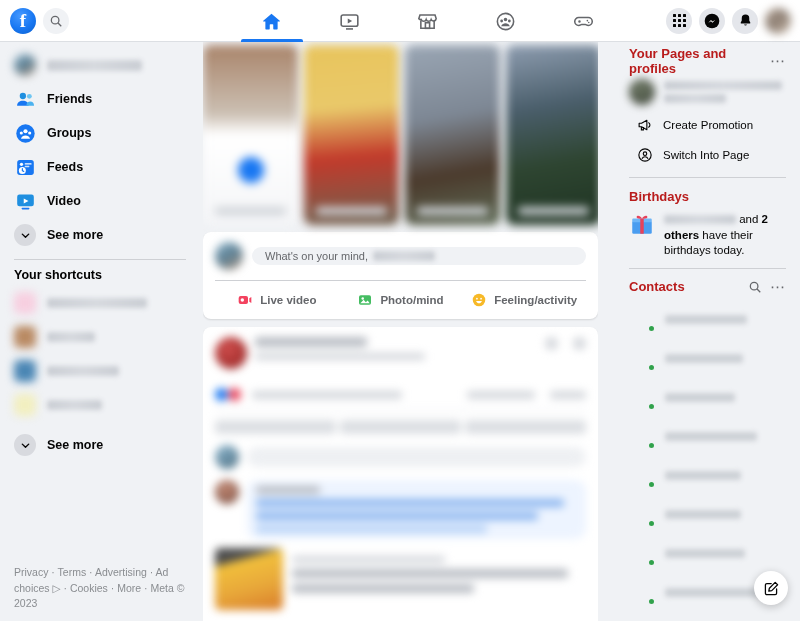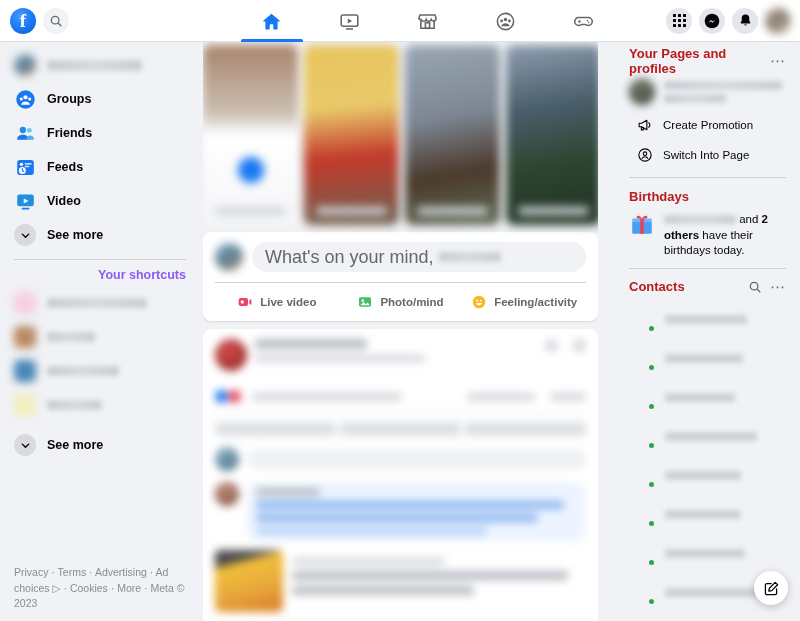--- a/index.html
+++ b/index.html
@@ -70,21 +70,21 @@
     display: flex; align-items: center; gap: 11px;
     height: 34px; padding: 0 6px; border-radius: 7px; cursor: pointer;
   }
   .side-label { font-size: 12.5px; font-weight: bold; color: #050505; }
   .side-ico { width: 22px; height: 22px; flex: none; display:flex; align-items:center; justify-content:center;}
   .ava-side { width: 22px; height: 22px; border-radius: 50%;
     background: linear-gradient(150deg,#8fb8d0,#5d7f92 50%,#b89c86); }
   .circ-gray { width: 22px; height: 22px; border-radius: 50%; background: #d8dadf;
     display: flex; align-items: center; justify-content: center; }
   .sb-divider { height: 1px; background: #ced0d4; margin: 7px 6px 8px 6px; }
-  .sb-heading { font-size: 12.5px; color: #8b5cf6; font-weight: bold; padding: 0 6px 4px 6px; text-align: right; }
+  .sb-heading { font-size: 12.5px; color: #000000; font-weight: bold; padding: 0 6px 4px 6px; }
   .shortcut-row { display:flex; align-items:center; gap:11px; height:34px; padding:0 6px;
     border-radius:7px; cursor:pointer; }
   .sc-thumb { width: 22px; height: 22px; border-radius: 5px; flex: none; }
   #footer-legal {
     position: absolute; bottom: 10px; left: 14px; width: 175px;
     font-size: 10.5px; line-height: 1.45; color: #8a8d91;
   }
 
   
   #feed { position: absolute; top: 42px; left: 203px; width: 395px; height: 579px; overflow: hidden; }
@@ -108,23 +108,23 @@
     position: absolute; bottom: 10px; left: 12px; right: 12px; height: 8px;
     background: #cfd3d8; border-radius: 3px;
   }
 
   
   #composer { margin-top: 7px; padding: 10px 12px 0 12px; }
   .comp-top { display: flex; align-items: center; gap: 9px; padding-bottom: 10px; }
   .comp-ava { width: 28px; height: 28px; border-radius: 50%; flex: none;
     background: linear-gradient(150deg,#8fb8d0,#5d7f92 50%,#b89c86); }
   .comp-input {
-    flex: 1; height: 30px; border-radius: 16px; background: #f0f2f5;
+    flex: 1; height: 18px; border-radius: 16px; background: #f0f2f5;
     display: flex; align-items: center; padding: 0 13px;
-    font-size: 18px; color: #65676b; cursor: pointer;
+    font-size: 11px; color: #65676b; cursor: pointer;
   }
   .comp-divider { height: 1px; background: #ced0d4; }
   .comp-actions { display: flex; height: 38px; }
   .comp-act { flex: 1; display: flex; align-items: center; justify-content: center;
     gap: 7px; font-size: 11.5px; font-weight: bold; color: #65676b;
     border-radius: 7px; cursor: pointer; }
 
   
   #post { margin-top: 8px; height: 310px; position: relative; overflow: hidden; }
   .post-inner { filter: blur(4px); padding: 10px 12px; }
@@ -268,40 +268,40 @@
   <div class="side-row">
     <span class="side-ico">
       <span class="ava-side blur"></span>
     </span>
     <span class="blur-text" style="width:95px;height:11px;"></span>
   </div>
 
   <div class="side-row">
     <span class="side-ico">
       <svg width="21" height="21" viewBox="0 0 24 24">
+        <circle cx="9" cy="8" r="3.6" fill="#1f8fe0"></circle>
+        <path d="M2.4 19c0-3.6 2.9-5.6 6.6-5.6s6.6 2 6.6 5.6z" fill="#1877f2"></path>
+        <circle cx="16.4" cy="8.4" r="2.8" fill="#6fc6f2"></circle>
+        <path d="M13 19c0-2.9 1.8-4.6 4.6-4.6 2.4 0 4 1.4 4.2 4.6z" fill="#4bb2ef"></path>
+      </svg>
+    </span>
+    <span class="side-label">Friends</span>
+  </div>
+
+  <div class="side-row">
+    <span class="side-ico">
+      <svg width="21" height="21" viewBox="0 0 24 24">
         <circle cx="12" cy="12" r="10.5" fill="#1877f2"></circle>
         <circle cx="12" cy="9.4" r="2.4" fill="#fff"></circle>
         <circle cx="7.2" cy="11.4" r="1.8" fill="#fff"></circle>
         <circle cx="16.8" cy="11.4" r="1.8" fill="#fff"></circle>
         <path d="M6.8 18c.8-2.5 2.7-3.7 5.2-3.7s4.4 1.2 5.2 3.7z" fill="#fff"></path>
       </svg>
     </span>
     <span class="side-label">Groups</span>
-  </div>
-
-  <div class="side-row">
-    <span class="side-ico">
-      <svg width="21" height="21" viewBox="0 0 24 24">
-        <circle cx="9" cy="8" r="3.6" fill="#1f8fe0"></circle>
-        <path d="M2.4 19c0-3.6 2.9-5.6 6.6-5.6s6.6 2 6.6 5.6z" fill="#1877f2"></path>
-        <circle cx="16.4" cy="8.4" r="2.8" fill="#6fc6f2"></circle>
-        <path d="M13 19c0-2.9 1.8-4.6 4.6-4.6 2.4 0 4 1.4 4.2 4.6z" fill="#4bb2ef"></path>
-      </svg>
-    </span>
-    <span class="side-label">Friends</span>
   </div>
 
   <div class="side-row">
     <span class="side-ico">
       <svg width="21" height="21" viewBox="0 0 24 24">
         <rect x="2.5" y="3.5" width="19" height="17" rx="3" fill="#1877f2"></rect>
         <circle cx="7.4" cy="8.4" r="1.9" fill="#fff"></circle>
         <rect x="11" y="7" width="8" height="1.7" rx=".8" fill="#fff"></rect>
         <rect x="11" y="10" width="5.5" height="1.7" rx=".8" fill="#cfe3fb"></rect>
         <circle cx="8.4" cy="15.4" r="4" fill="#fff"></circle>

